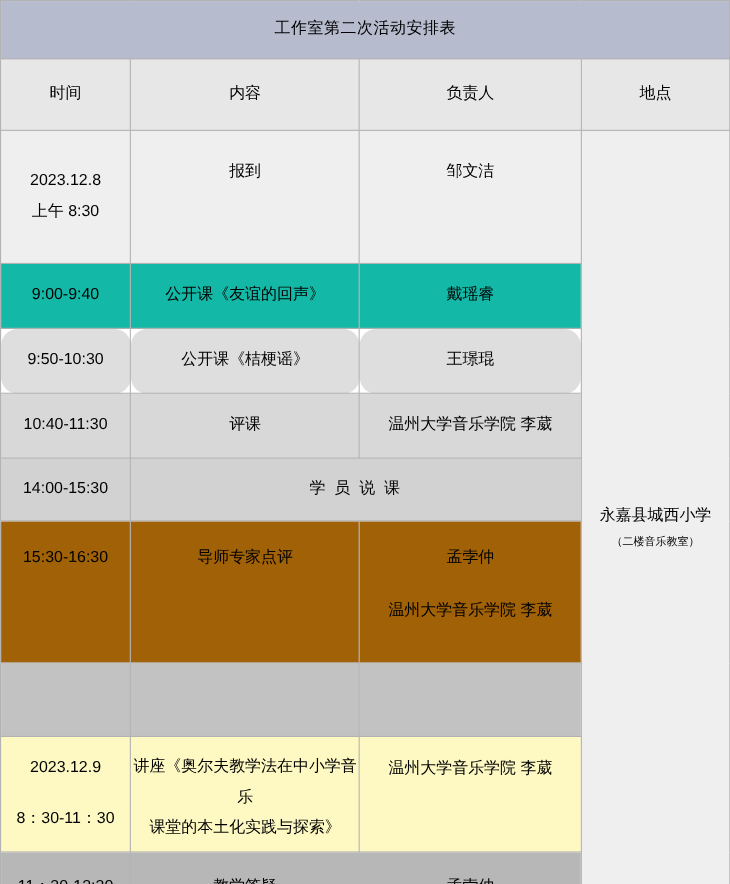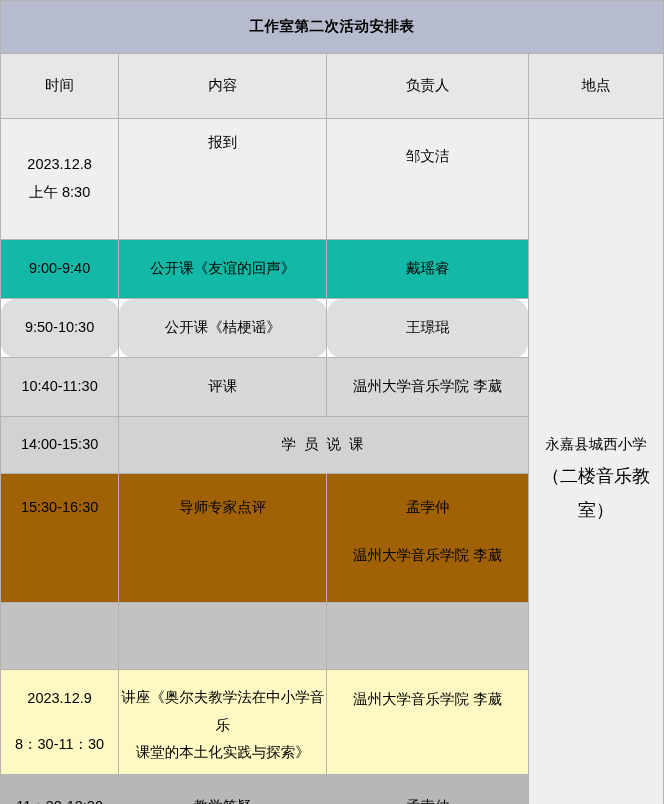--- a/index.html
+++ b/index.html
@@ -27,21 +27,21 @@
   table.schedule td {
     border: 1px solid #b3b3b3;
     text-align: center;
     vertical-align: middle;
     font-size: 14.5px;
     padding: 4px 2px;
     line-height: 1.9;
   }
   .title-cell {
     background: #b6bcce;
-    font-weight: bold;
+    font-weight: normal;
     font-size: 16px;
     height: 44px;
     letter-spacing: 0.5px;
   }
   .header-cell {
     background: #e7e7e7;
     height: 56px;
     font-size: 15px;
   }
   .row-a td { background: #efefef; }
@@ -93,25 +93,25 @@
         <td class="header-cell">内容</td>
         <td class="header-cell">负责人</td>
         <td class="header-cell">地点</td>
       </tr>
 
       <tr class="row-a">
         <td style="height:112px">
           <span class="two-line">2023.12.8</span>
           <span class="two-line" style="">上午 8:30</span>
         </td>
-        <td style="vertical-align:top; padding-top:10px">报到</td>
+        <td style="vertical-align:top; padding-top:24px">报到</td>
         <td style="vertical-align:top; padding-top:24px">邹文洁</td>
         <td class="place-cell" rowspan="9">
           <span class="two-line">永嘉县城西小学</span>
-          <span class="two-line" style="font-size:18px">（二楼音乐教室）</span>
+          <span class="two-line" style="font-size:10px">（二楼音乐教室）</span>
         </td>
       </tr>
 
       <tr class="row-b">
         <td style="height:50px">9:00-9:40</td>
         <td>公开课《友谊的回声》</td>
         <td>戴瑶睿</td>
       </tr>
 
       <tr class="row-c">

